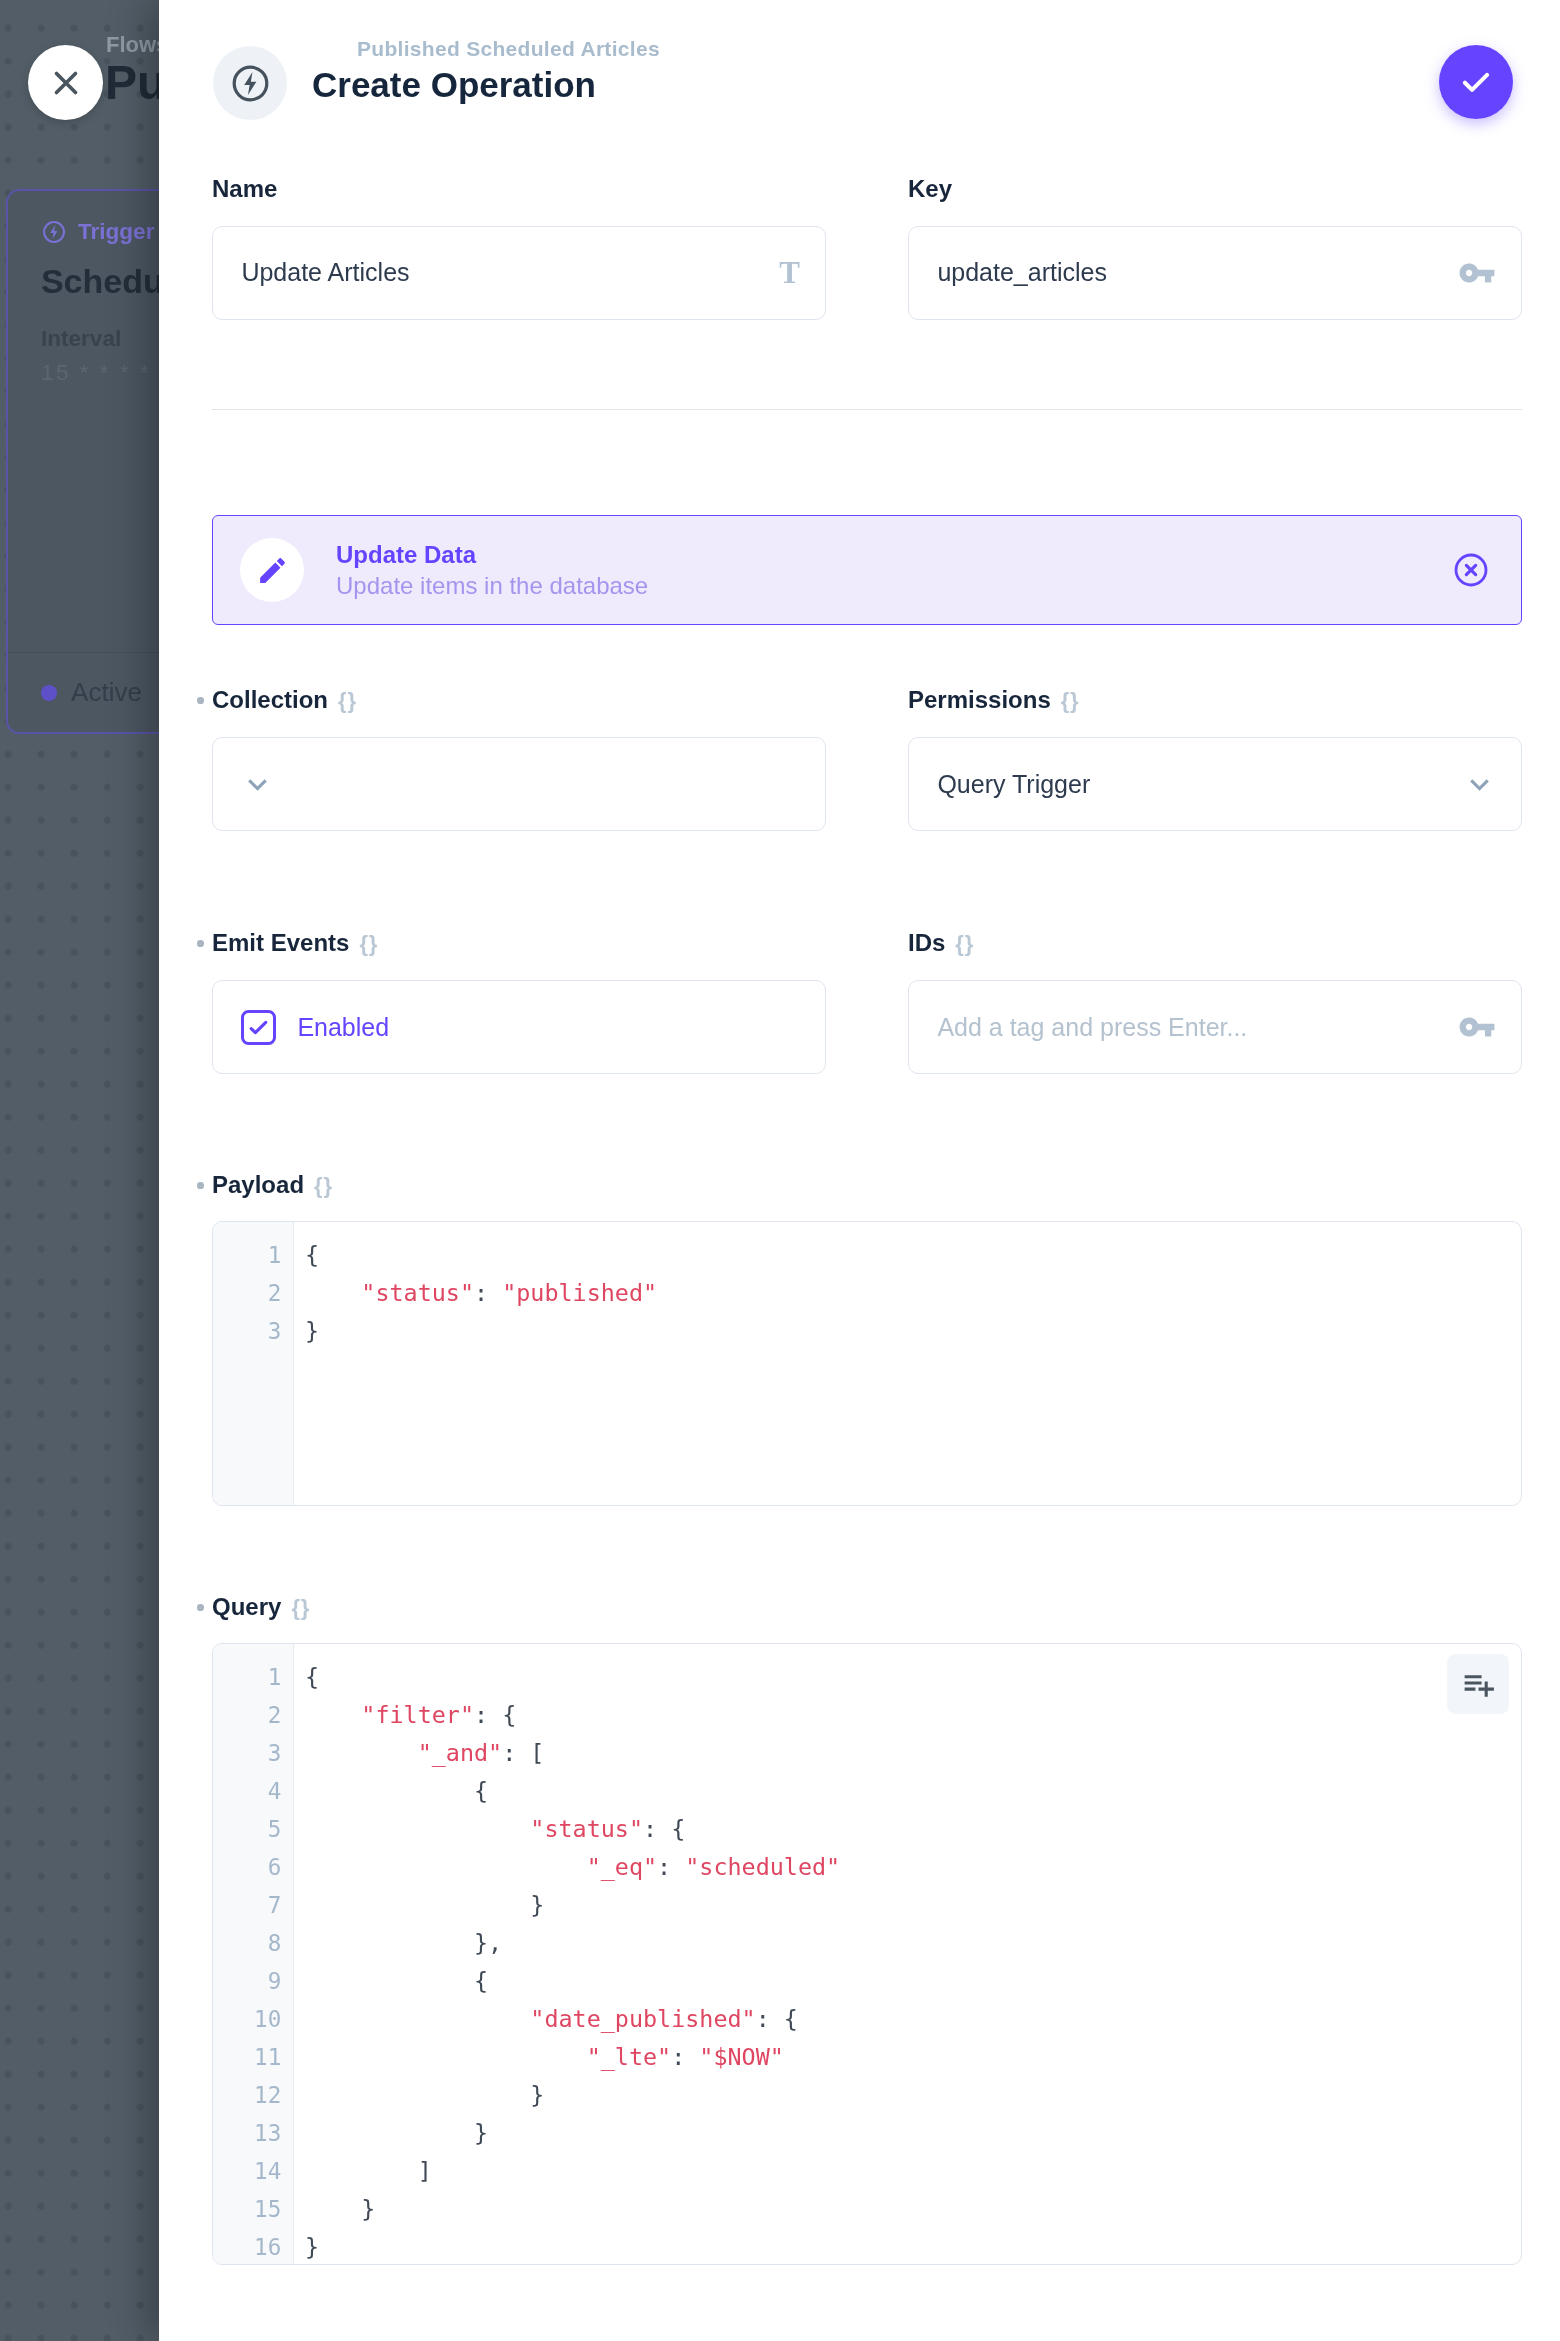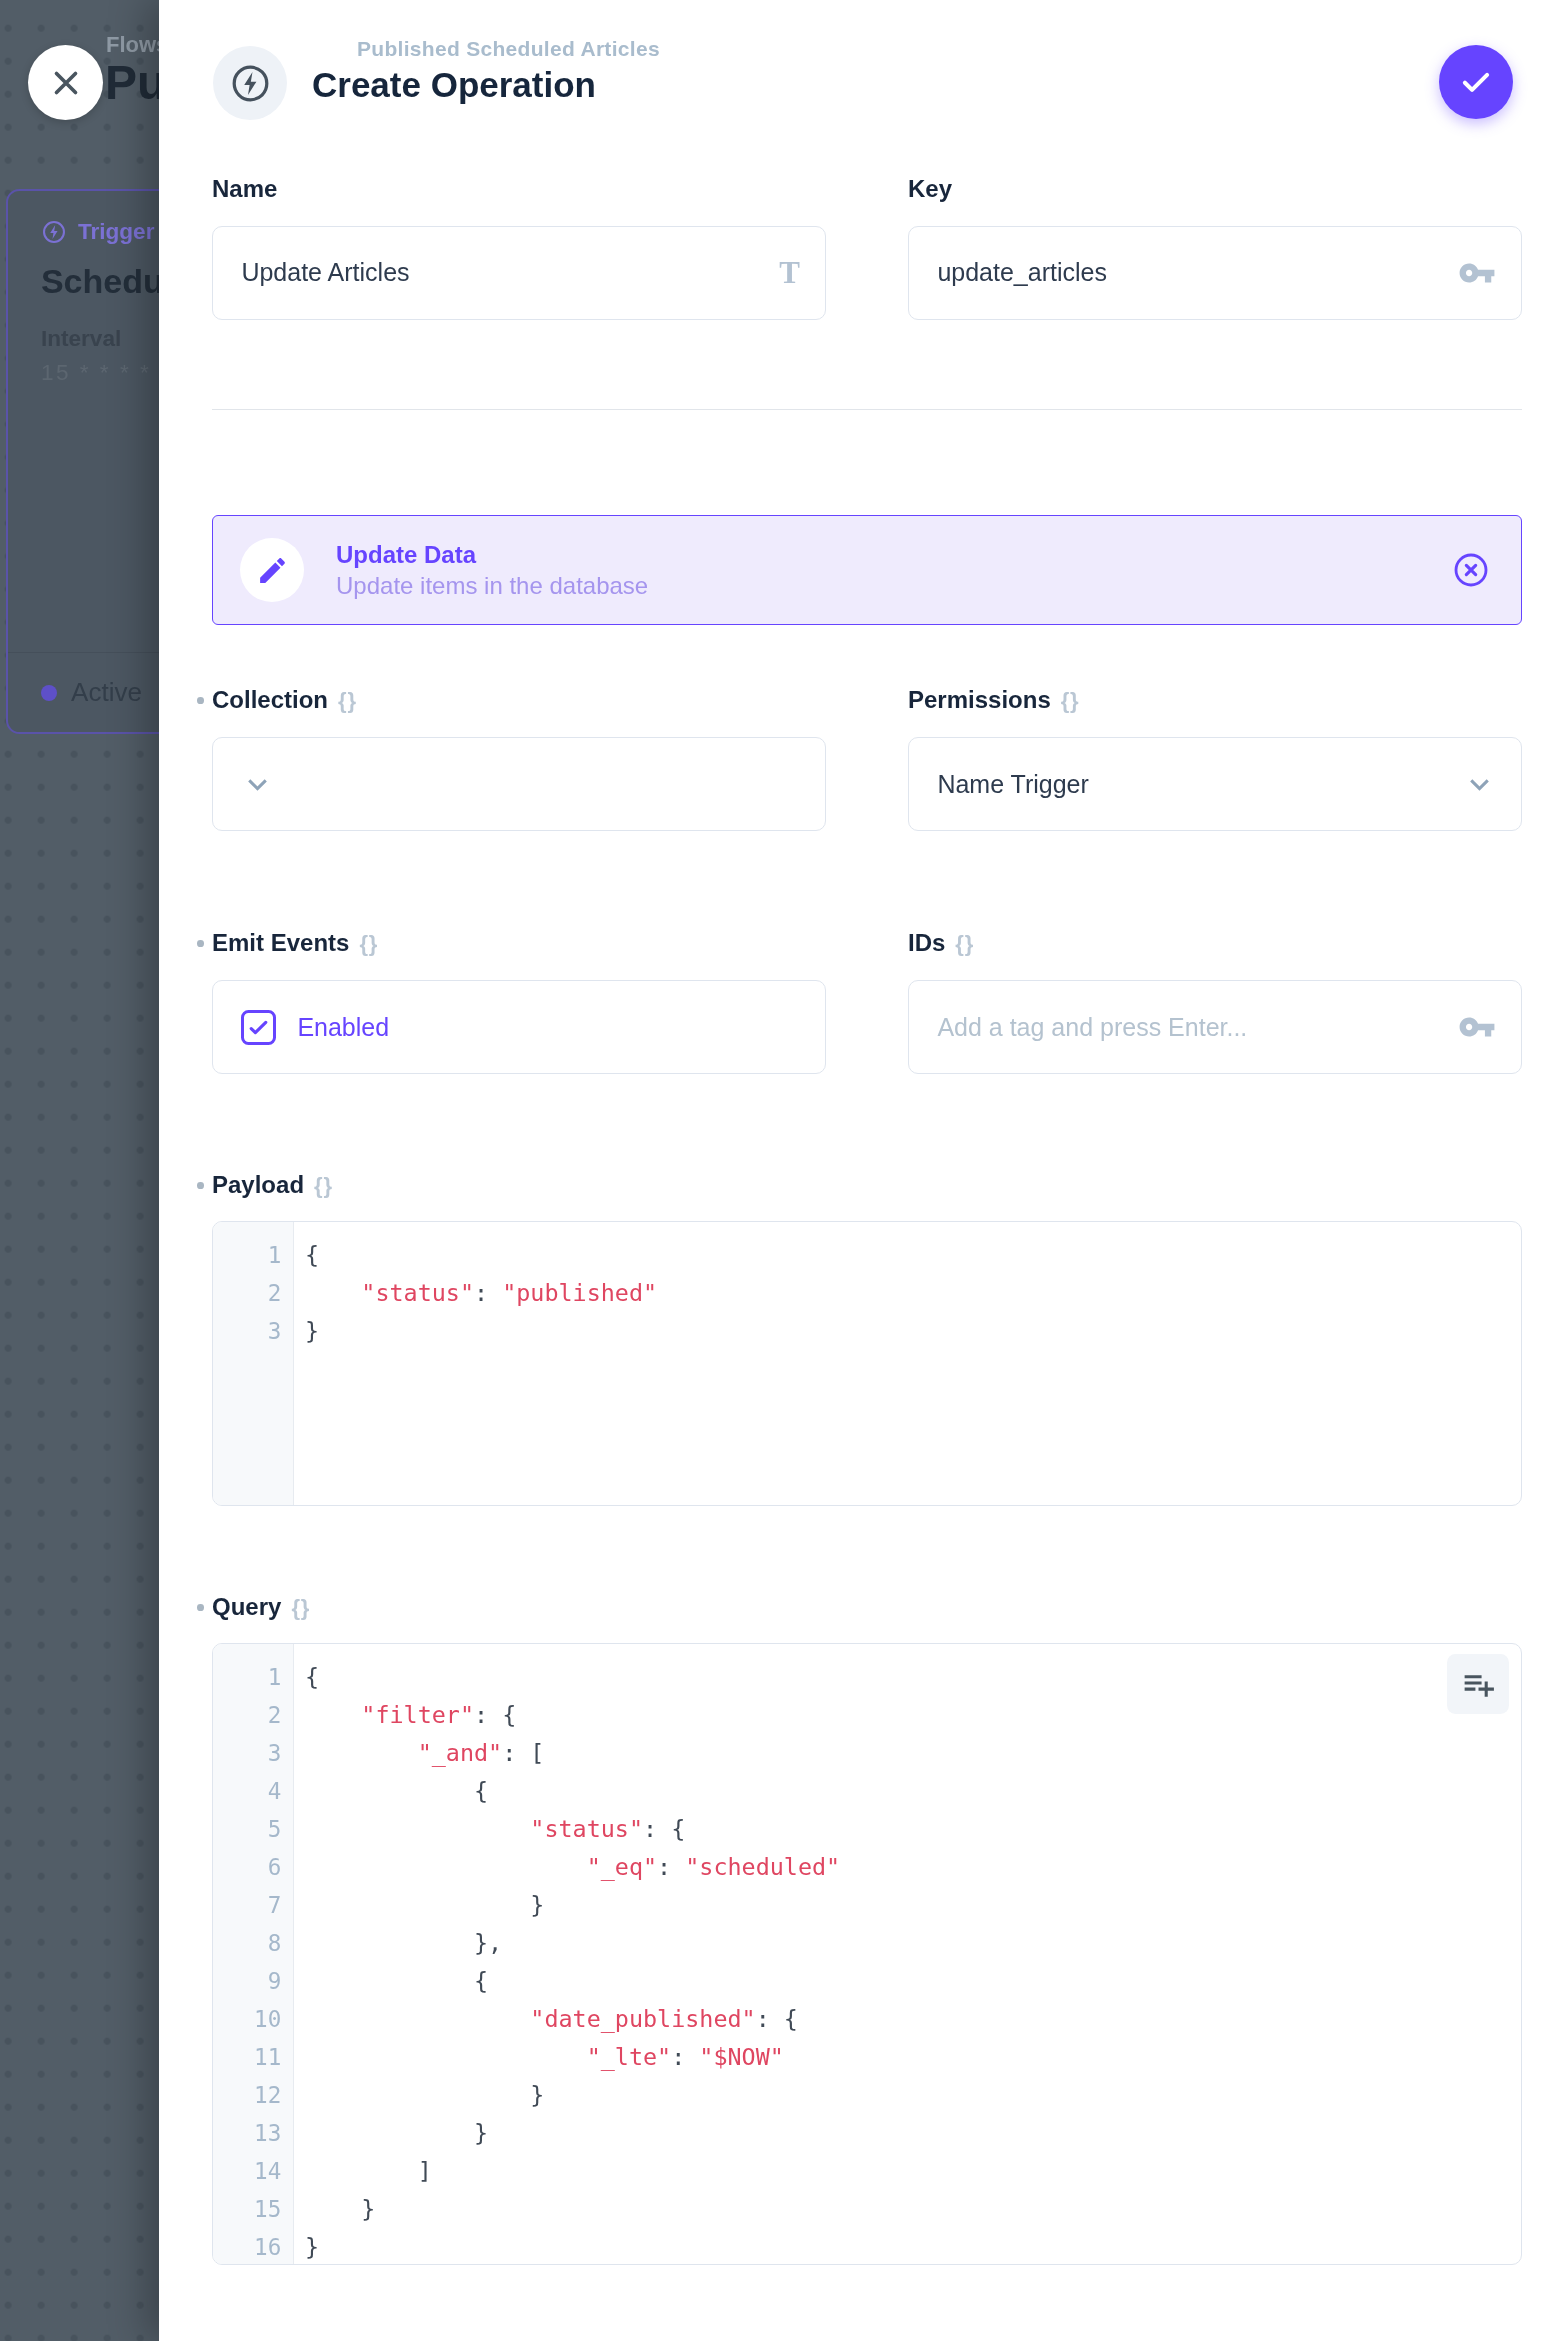--- a/index.html
+++ b/index.html
@@ -245,21 +245,21 @@
               </svg>
           </span>
         </div>
       </div>
       <div>
         <div class="field-label">
           <span>Permissions</span>
           <span class="braces">{}</span>
         </div>
         <div class="input-box">
-          <span class="select-value">Name Trigger</span>
+          <span class="select-value">Query Trigger</span>
           <span style="display:flex;">
             <svg width="33" height="33" viewBox="0 0 24 24" fill="none" stroke="#8ea3b8" stroke-width="2.2">
                 <path d="M6 9l6 6 6-6"></path>
               </svg>
           </span>
         </div>
       </div>
     </div>
 
     <div class="grid2 sec-row3">

